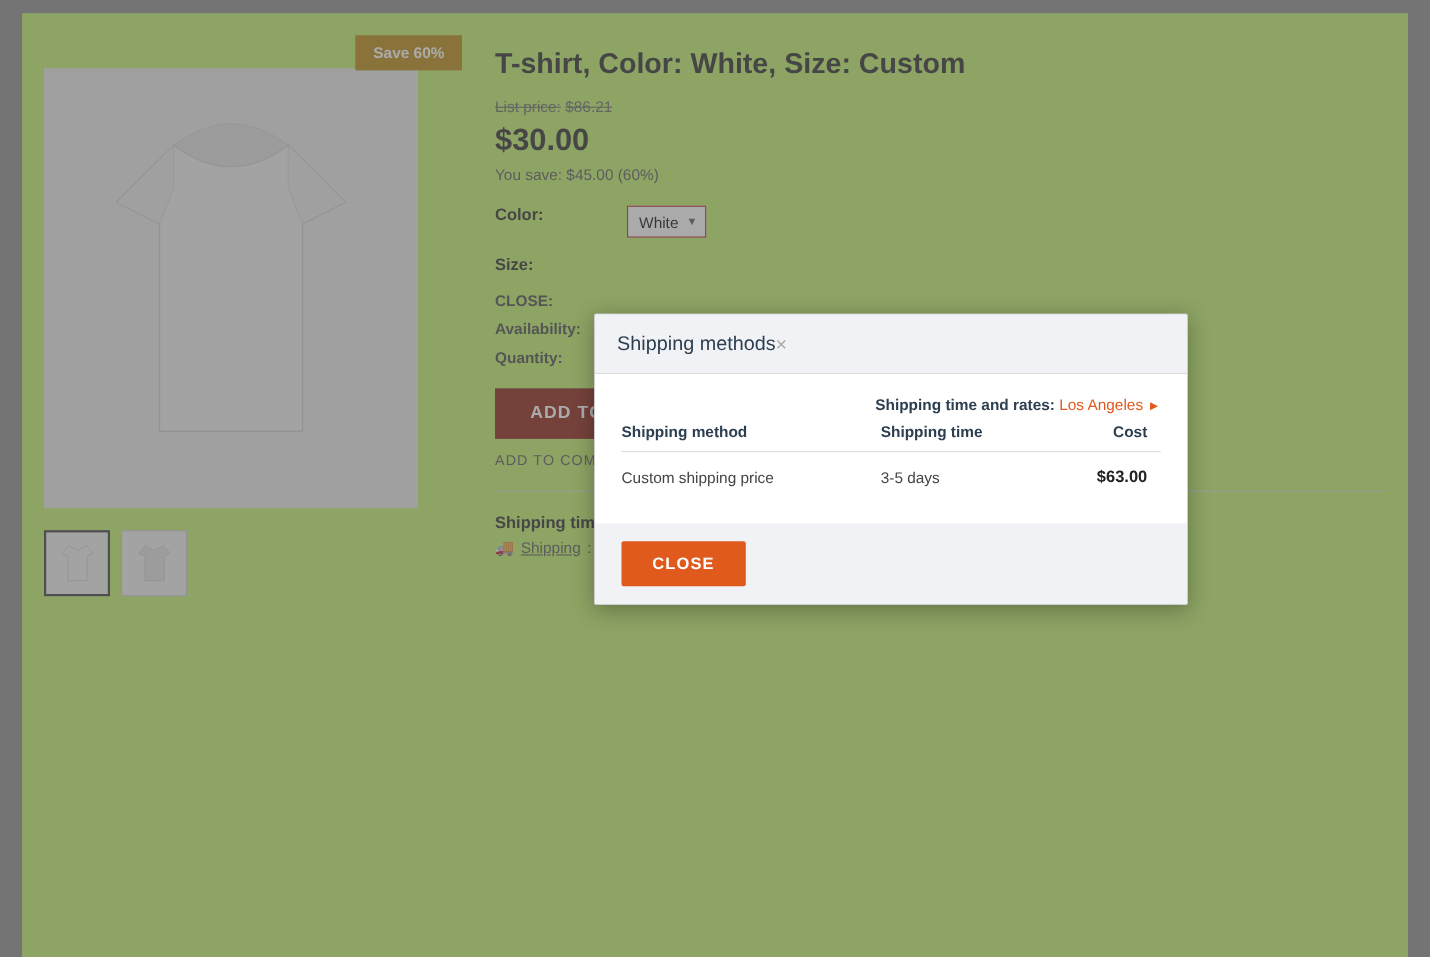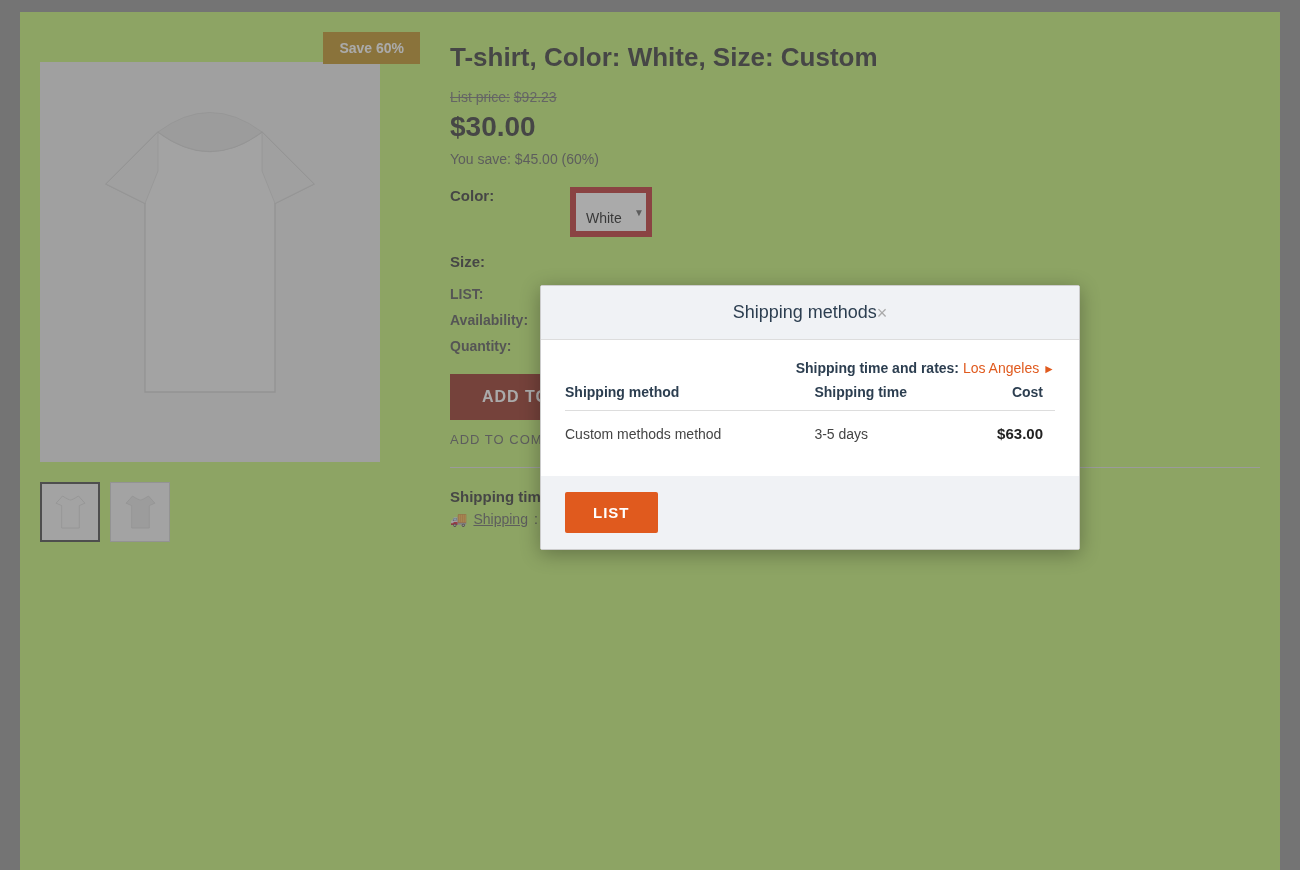--- a/index.html
+++ b/index.html
@@ -131,22 +131,22 @@
     }
 
     .field-label {
       font-size: 15px;
       font-weight: bold;
       color: #222;
       width: 120px;
     }
 
     .color-select {
-      border: 6px solid #b91c1c;
-      padding: 17px 24px 5px 10px;
+      border: 1px solid #b91c1c;
+      padding: 6px 24px 5px 10px;
       font-size: 14px;
       background: #fff;
       appearance: none;
       -webkit-appearance: none;
       cursor: pointer;
       position: relative;
     }
 
     .select-wrapper {
       position: relative;
@@ -241,21 +241,21 @@
       background: #f0f2f5;
       border: 1px solid #ccc;
       box-shadow: 0 4px 20px rgba(0,0,0,0.3);
       z-index: 10;
       border-radius: 2px;
     }
 
     .modal-header {
       display: flex;
       align-items: center;
-      justify-content: center;
+      justify-content: flex-start;
       padding: 16px 20px;
       background: #f0f2f5;
       border-bottom: 1px solid #ddd;
     }
 
     .modal-title {
       font-size: 18px;
       color: #2c3e50;
       font-weight: normal;
     }
@@ -368,21 +368,21 @@
         </svg>
       </div>
     </div>
   </div>
 
   <div class="product-details">
     <h1 class="product-title">T-shirt, Color: White, Size: Custom</h1>
 
     <div class="list-price">
       <span>List price:</span>
-      <span>$92.23</span>
+      <span>$86.21</span>
     </div>
 
     <div class="current-price">$30.00</div>
 
     <div class="savings">You save: $45.00 (60%)</div>
 
     <div class="product-field">
       <span class="field-label">Color:</span>
       <div class="select-wrapper">
         <select class="color-select">
@@ -392,21 +392,21 @@
           <option>Blue</option>
         </select>
       </div>
     </div>
 
     <div class="product-field">
       <span class="field-label">Size:</span>
     </div>
 
     <div class="meta-row">
-      <strong>LIST:</strong>
+      <strong>CLOSE:</strong>
     </div>
     <div class="meta-row">
       <strong>Availability:</strong>
     </div>
     <div class="meta-row">
       <strong>Quantity:</strong>
     </div>
 
     <button class="add-to-cart-btn">ADD TO CA...</button>
 
@@ -447,24 +447,24 @@
     <table class="shipping-table">
       <thead>
         <tr>
           <th>Shipping method</th>
           <th>Shipping time</th>
           <th>Cost</th>
         </tr>
       </thead>
       <tbody>
         <tr>
-          <td>Custom methods method</td>
+          <td>Custom shipping price</td>
           <td>3-5 days</td>
           <td>$63.00</td>
         </tr>
       </tbody>
     </table>
   </div>
 
   <div class="modal-footer">
-    <button class="close-btn">LIST</button>
+    <button class="close-btn">CLOSE</button>
   </div>
 </div>
 
 </body></html>

